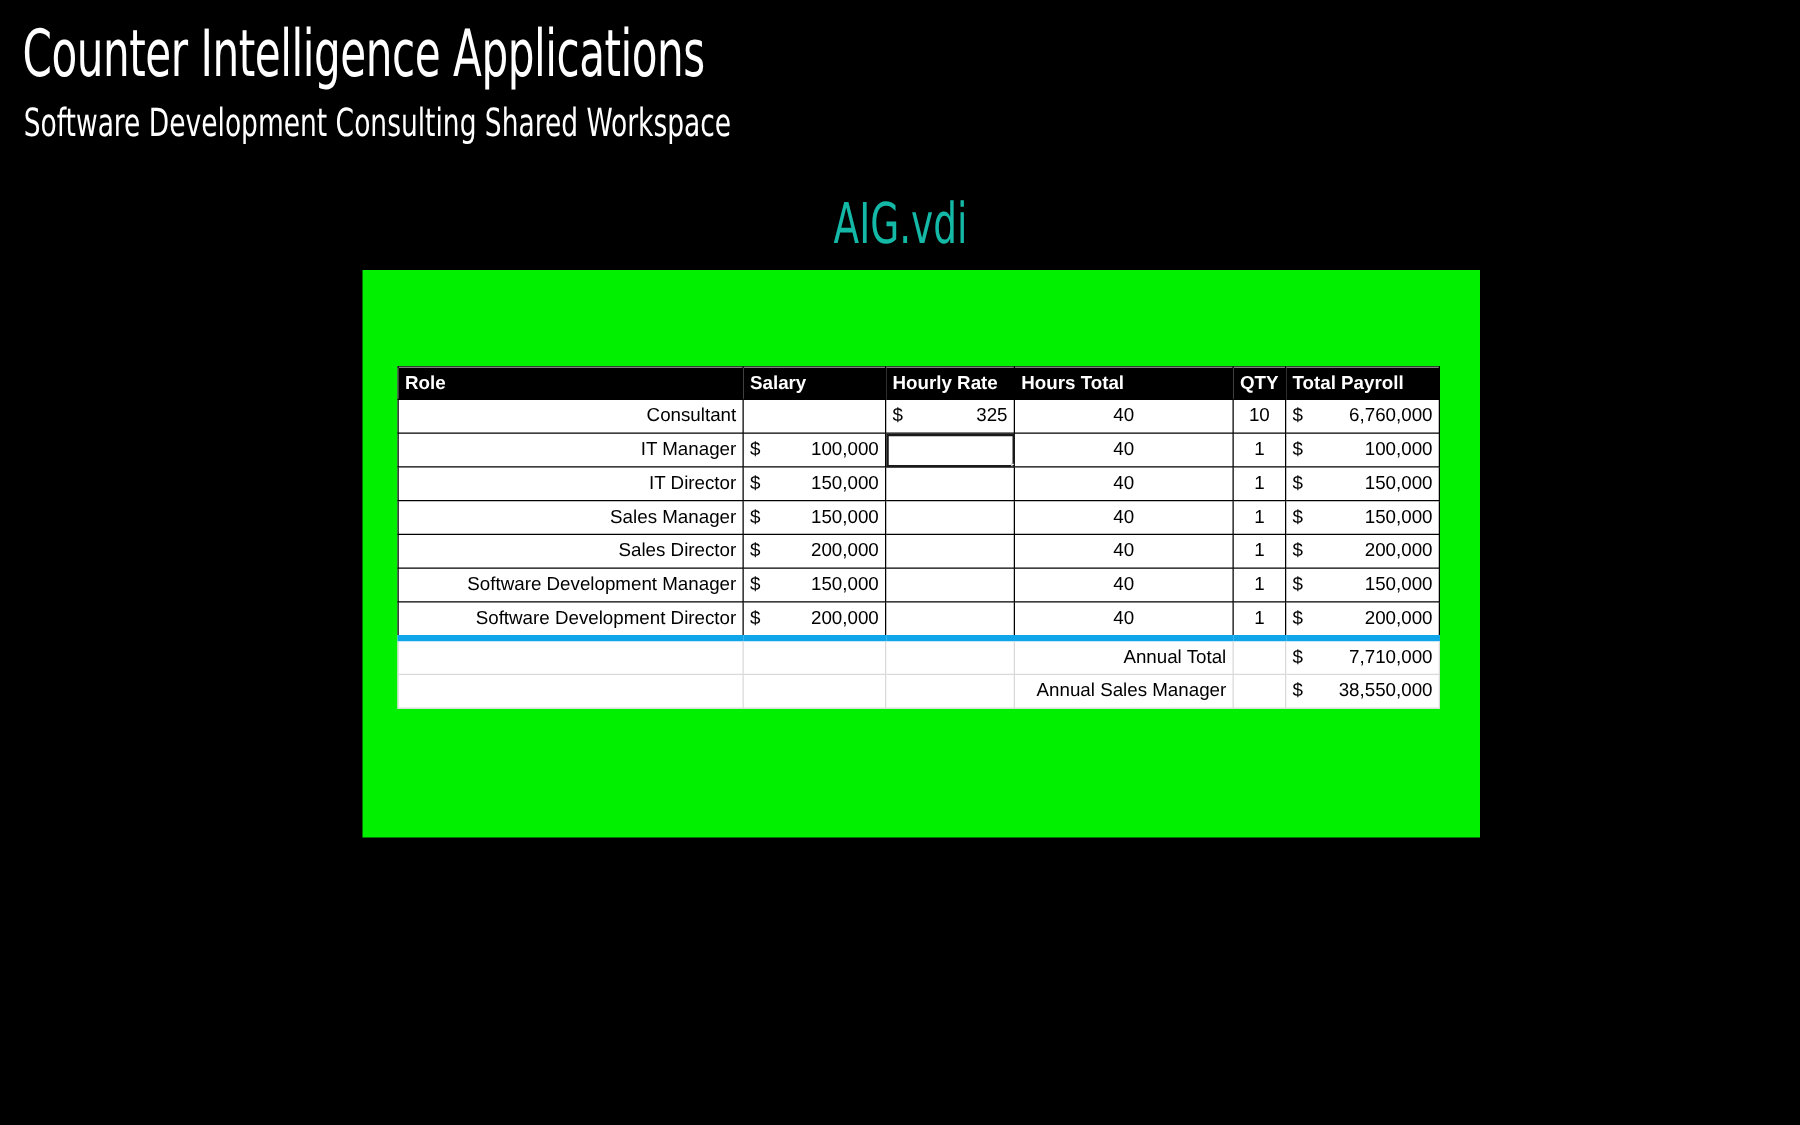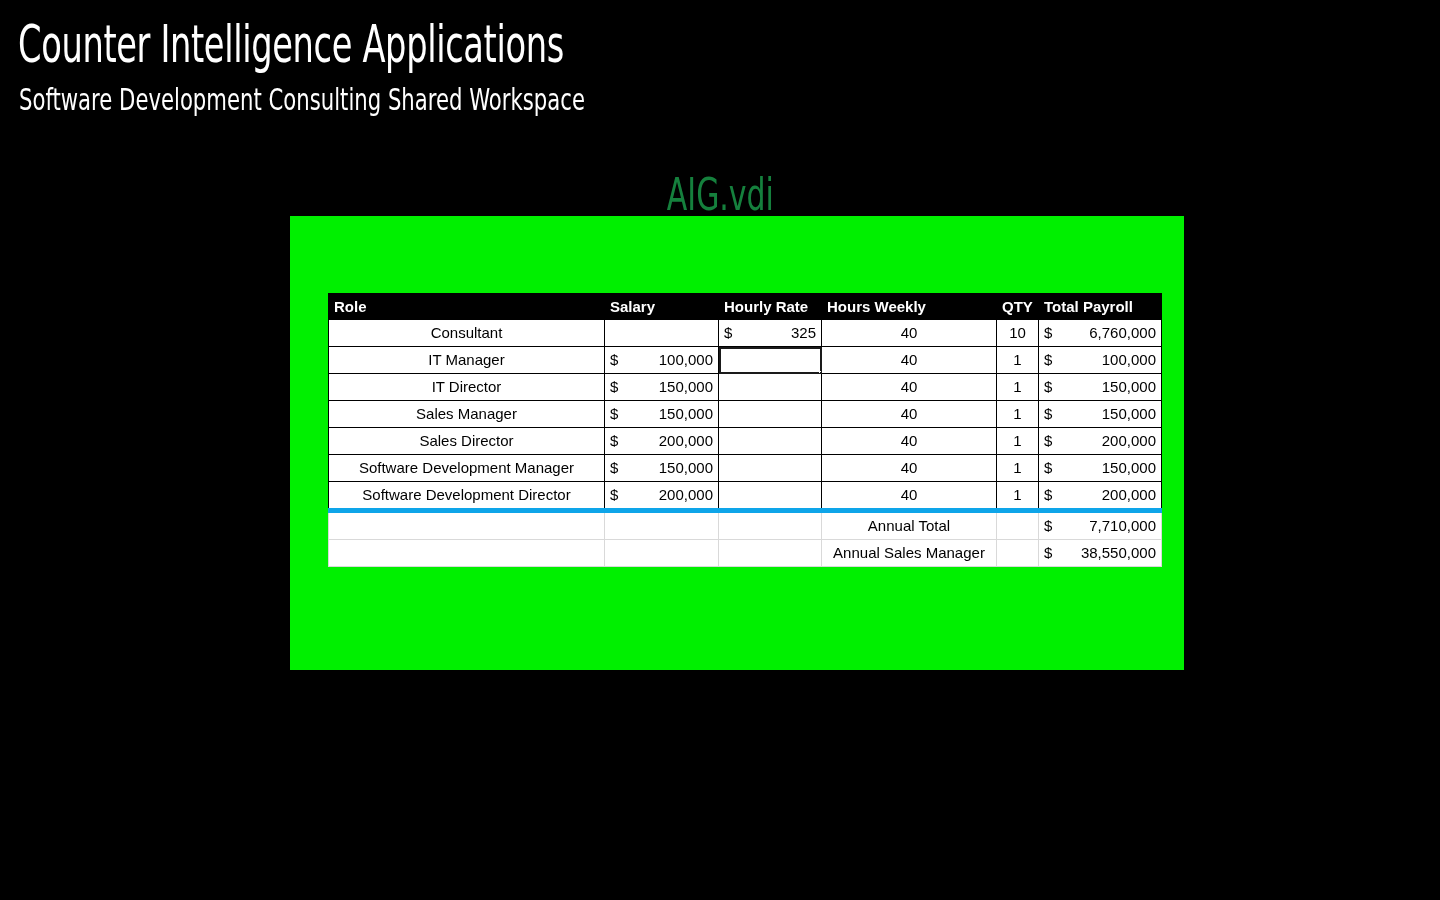--- a/index.html
+++ b/index.html
@@ -40,47 +40,46 @@
     white-space: nowrap;
     transform: scaleX(0.76);
     transform-origin: left center;
   }
   .object-label {
     position: absolute;
     left: 0;
     top: 152px;
     width: 1440px;
     text-align: center;
-    color: #15803d;
+    color: #14b8a6;
     font-family: "DejaVu Sans Condensed", "Liberation Sans Narrow", "Liberation Sans", sans-serif;
     font-size: 45px;
     line-height: 54px;
     white-space: nowrap;
-    margin-top: 16px;
   }
   .object-label span {
     display: inline-block;
     transform: scaleX(0.74);
     transform-origin: center center;
   }
 
   
   .green-panel {
     position: absolute;
     left: 290px;
     top: 216px;
     width: 894px;
     height: 454px;
     background: #00f000;
   }
 
   
   .sheet-wrap {
     position: absolute;
-    left: 328px;
+    left: 318px;
     top: 293px;
     width: 845px;
   }
   table.sheet {
     border-collapse: collapse;
     table-layout: fixed;
     width: 833px;
     background: #ffffff;
     font-family: "Liberation Sans", sans-serif;
     font-size: 15px;
@@ -110,21 +109,21 @@
 
   
   col.c-role  { width: 276px; }
   col.c-sal   { width: 114px; }
   col.c-rate  { width: 103px; }
   col.c-hours { width: 175px; }
   col.c-qty   { width: 42px;  }
   col.c-total { width: 123px; }
 
   td.right { text-align: center; }
-  td.left  { text-align: center; margin-top: 27px; }
+  td.left  { text-align: right; margin-top: 27px; }
 
   
   .cur {
     display: flex;
     justify-content: space-between;
     align-items: center;
     height: 100%;
   }
   .cur .sym { padding-right: 4px; }
   .cur .amt { }
@@ -178,21 +177,21 @@
           <col class="c-rate">
         <col class="c-hours">
           <col class="c-qty">
           <col class="c-total">
       </colgroup>
       <thead>
         <tr>
           <th>Role</th>
           <th>Salary</th>
           <th class="num">Hourly Rate</th>
-          <th>Hours Weekly</th>
+          <th>Hours Total</th>
           <th class="num">QTY</th>
           <th>Total Payroll</th>
         </tr>
       </thead>
       <tbody>
 
         <tr>
           <td class="left">Consultant</td>
           <td class="right"></td>
           <td>

